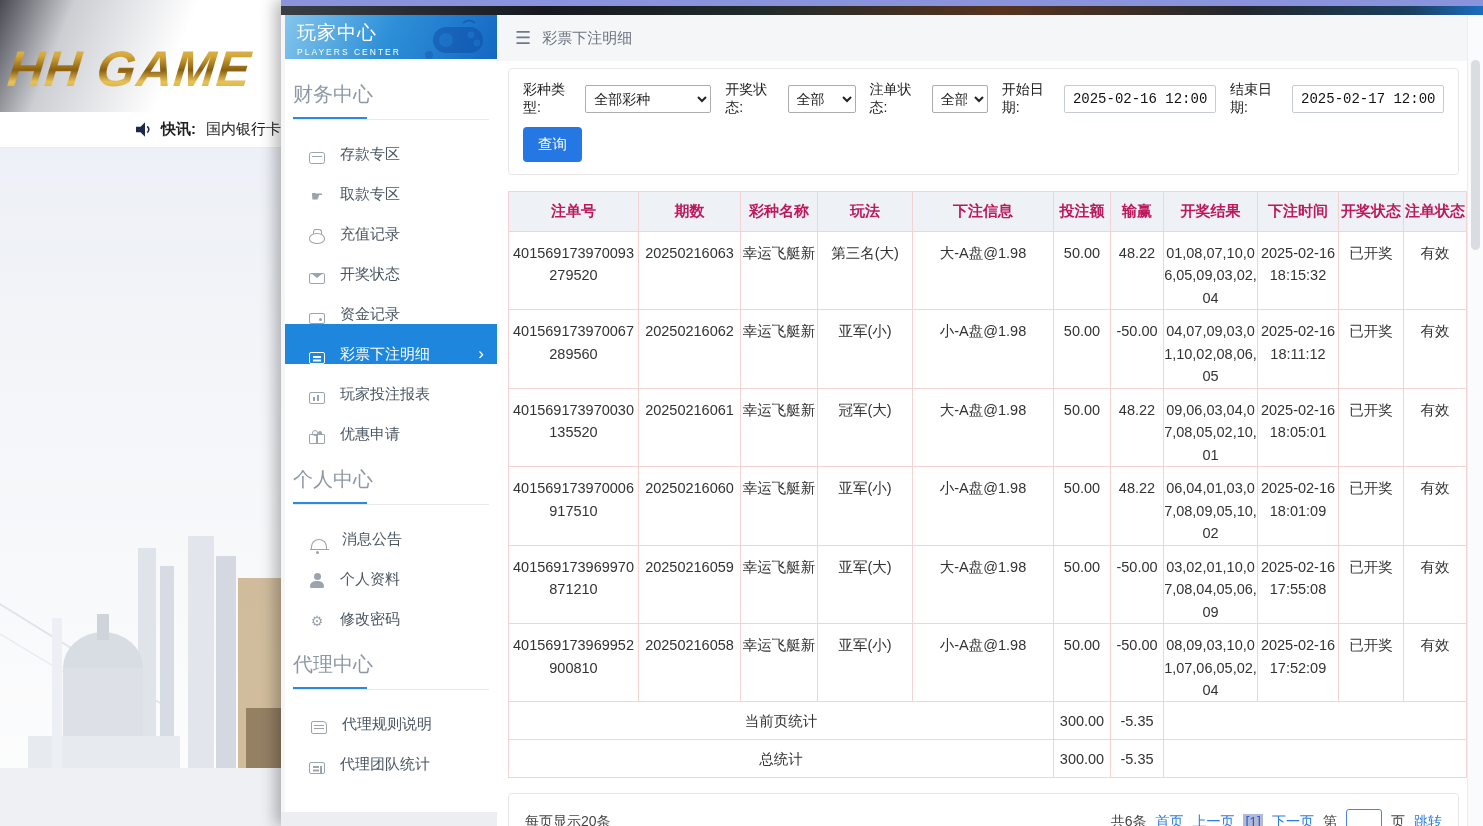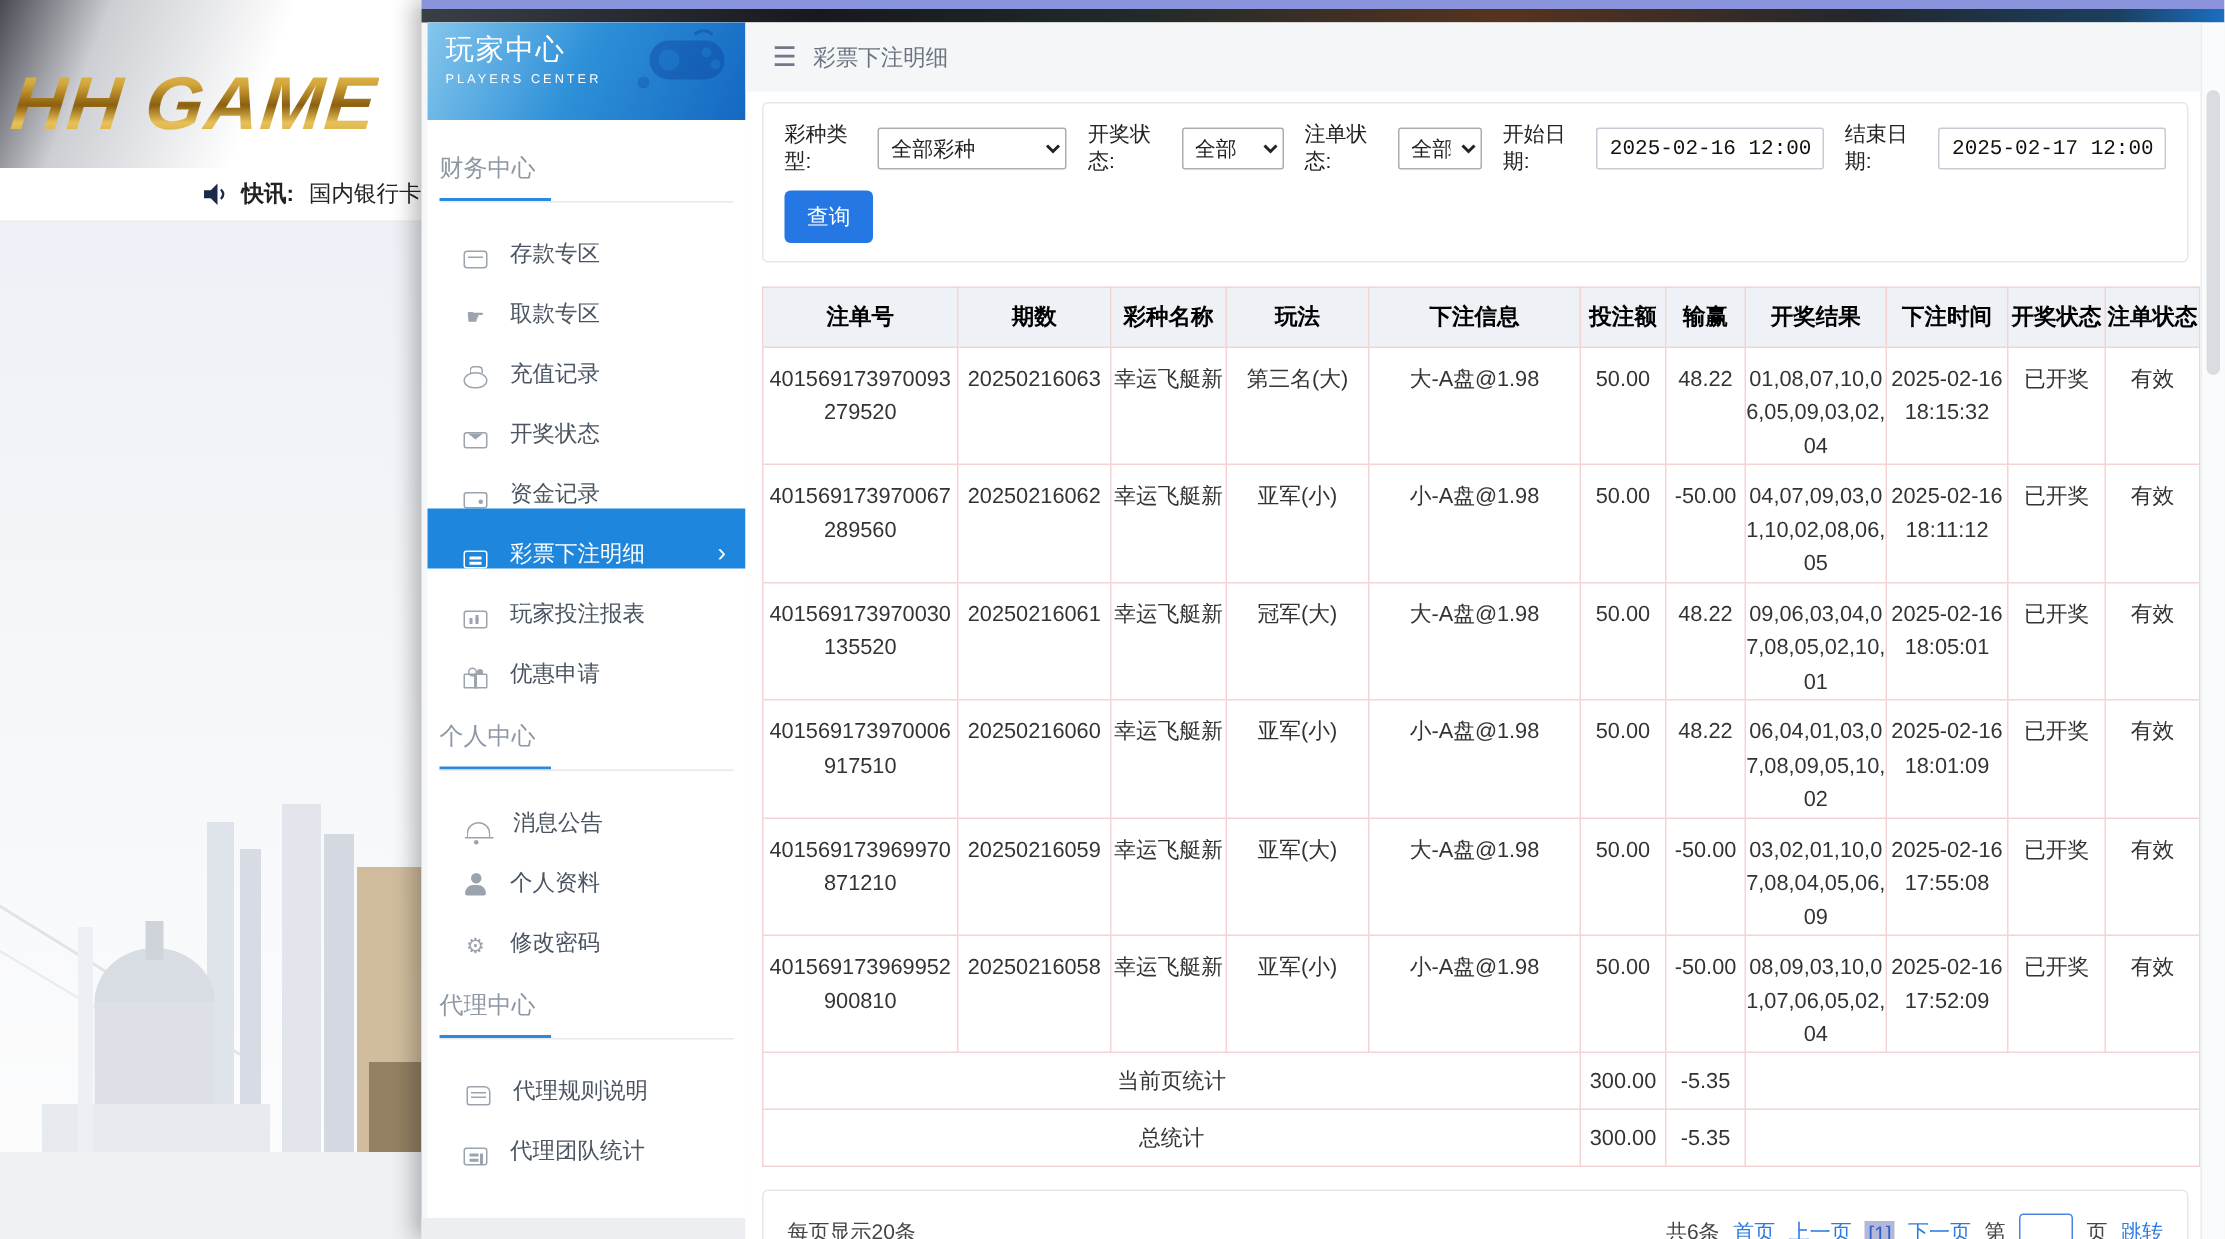--- a/index.html
+++ b/index.html
@@ -26,26 +26,26 @@
 
   
   .panel { position:absolute; left:281px; top:0; width:1202px; height:826px; background:#f5f6f8;
     box-shadow:-6px 0 14px rgba(0,0,0,.28); }
   .strip-purple { height:6px; background:#8a94dc; }
   .strip-dark { height:9px;
     background:linear-gradient(90deg,#3a3f46 0%,#17191e 22%,#212b2a 40%,#57331f 60%,#23272c 80%,#1b3f5e 94%,#1b6ec2 100%); }
 
   
   .sidebar { position:absolute; left:4px; top:15px; width:212px; bottom:0; background:#fff; }
-  .sb-head { height:65px; background:linear-gradient(115deg,#85c6ec 0%,#2e90d8 48%,#1468c2 100%);
+  .sb-head { height:44px; background:linear-gradient(115deg,#85c6ec 0%,#2e90d8 48%,#1468c2 100%);
     color:#fff; padding:5px 12px 0 12px; position:relative; overflow:hidden; }
   .sb-head .t { font-size:19px; letter-spacing:1px; }
   .sb-head .s { font-size:8.5px; letter-spacing:2px; margin-top:1px; }
   .sb-head svg { position:absolute; right:6px; top:4px; opacity:.45; }
-  .sec-head { margin:22px 0 0 8px; font-size:16px; color:#8e98a5; }
+  .sec-head { margin:22px 0 0 8px; font-size:20px; color:#8e98a5; }
   .sec-line { margin:9px 8px 4px 8px; height:3px;
     border-bottom:1px solid #e9e9e9; background:linear-gradient(90deg,#2b8ae0 0 38%,transparent 38%); }
   .mi { height:40px; display:flex; align-items:flex-end; padding-left:24px; gap:15px;
     font-size:15px; color:#4a5561; cursor:pointer; position:relative; }
   .mi.active { background:#1e86dd; color:#fff; }
   .mi .chev { position:absolute; right:13px; font-size:17px; color:#fff; }
   .ic { position:relative; width:16px; height:16px; flex:0 0 16px; color:#9aa3ae; }
   .mi.active .ic { color:#fff; }
   .ig { font-size:14px; line-height:16px; text-align:center; }
   .ic-card { border:1.5px solid; border-radius:2.5px; height:12px !important; margin-top:2px; }
@@ -106,21 +106,21 @@
   select { font-family:inherit; font-size:14px; color:#222; border:1px solid #adadad; border-radius:2px;
     height:28px; padding:0 4px; background:#fff; }
   .sel-type { width:134px; } .sel-draw { width:72px; } .sel-bet { width:56px; }
   .date-input { width:152px; height:28px; border:1px solid #c6cbd4; border-radius:2px;
     font-family:Liberation Mono, monospace; font-size:14px; color:#111; padding:0 8px; }
   .btn-search { margin-top:10px; background:#2577e3; color:#fff; border:none; border-radius:4px;
     font-family:inherit; font-size:14.5px; padding:8px 15px; cursor:pointer; }
 
   .bet-table { margin:16px 8px 0 11px; border-collapse:collapse; table-layout:fixed; width:951px; }
   .bet-table th, .bet-table td { border:1px solid #f3d3d3; }
-  .bet-table th { background:#eef1f5; color:#000000; font-size:15px; font-weight:bold; height:40px; }
+  .bet-table th { background:#eef1f5; color:#be185d; font-size:15px; font-weight:bold; height:40px; }
   .bet-table td { font-size:14.5px; color:#333; text-align:center; vertical-align:top; padding-top:10px;
     word-break:break-all; line-height:1.55; }
   tr.data-row { height:76px; }
   tr.sum-row { height:38px; }
   tr.sum-row td { vertical-align:middle; padding-top:0; }
 
   .pager { margin:15px 8px 0 11px; height:57px; border:1px solid #e7e7e7; border-radius:4px; background:#fff;
     display:flex; align-items:center; justify-content:space-between; padding:0 16px; font-size:14px; color:#444; }
   .pager-right { display:flex; align-items:center; gap:9px; }
   .plink { color:#2b7ce2; cursor:pointer; text-decoration:none; }

